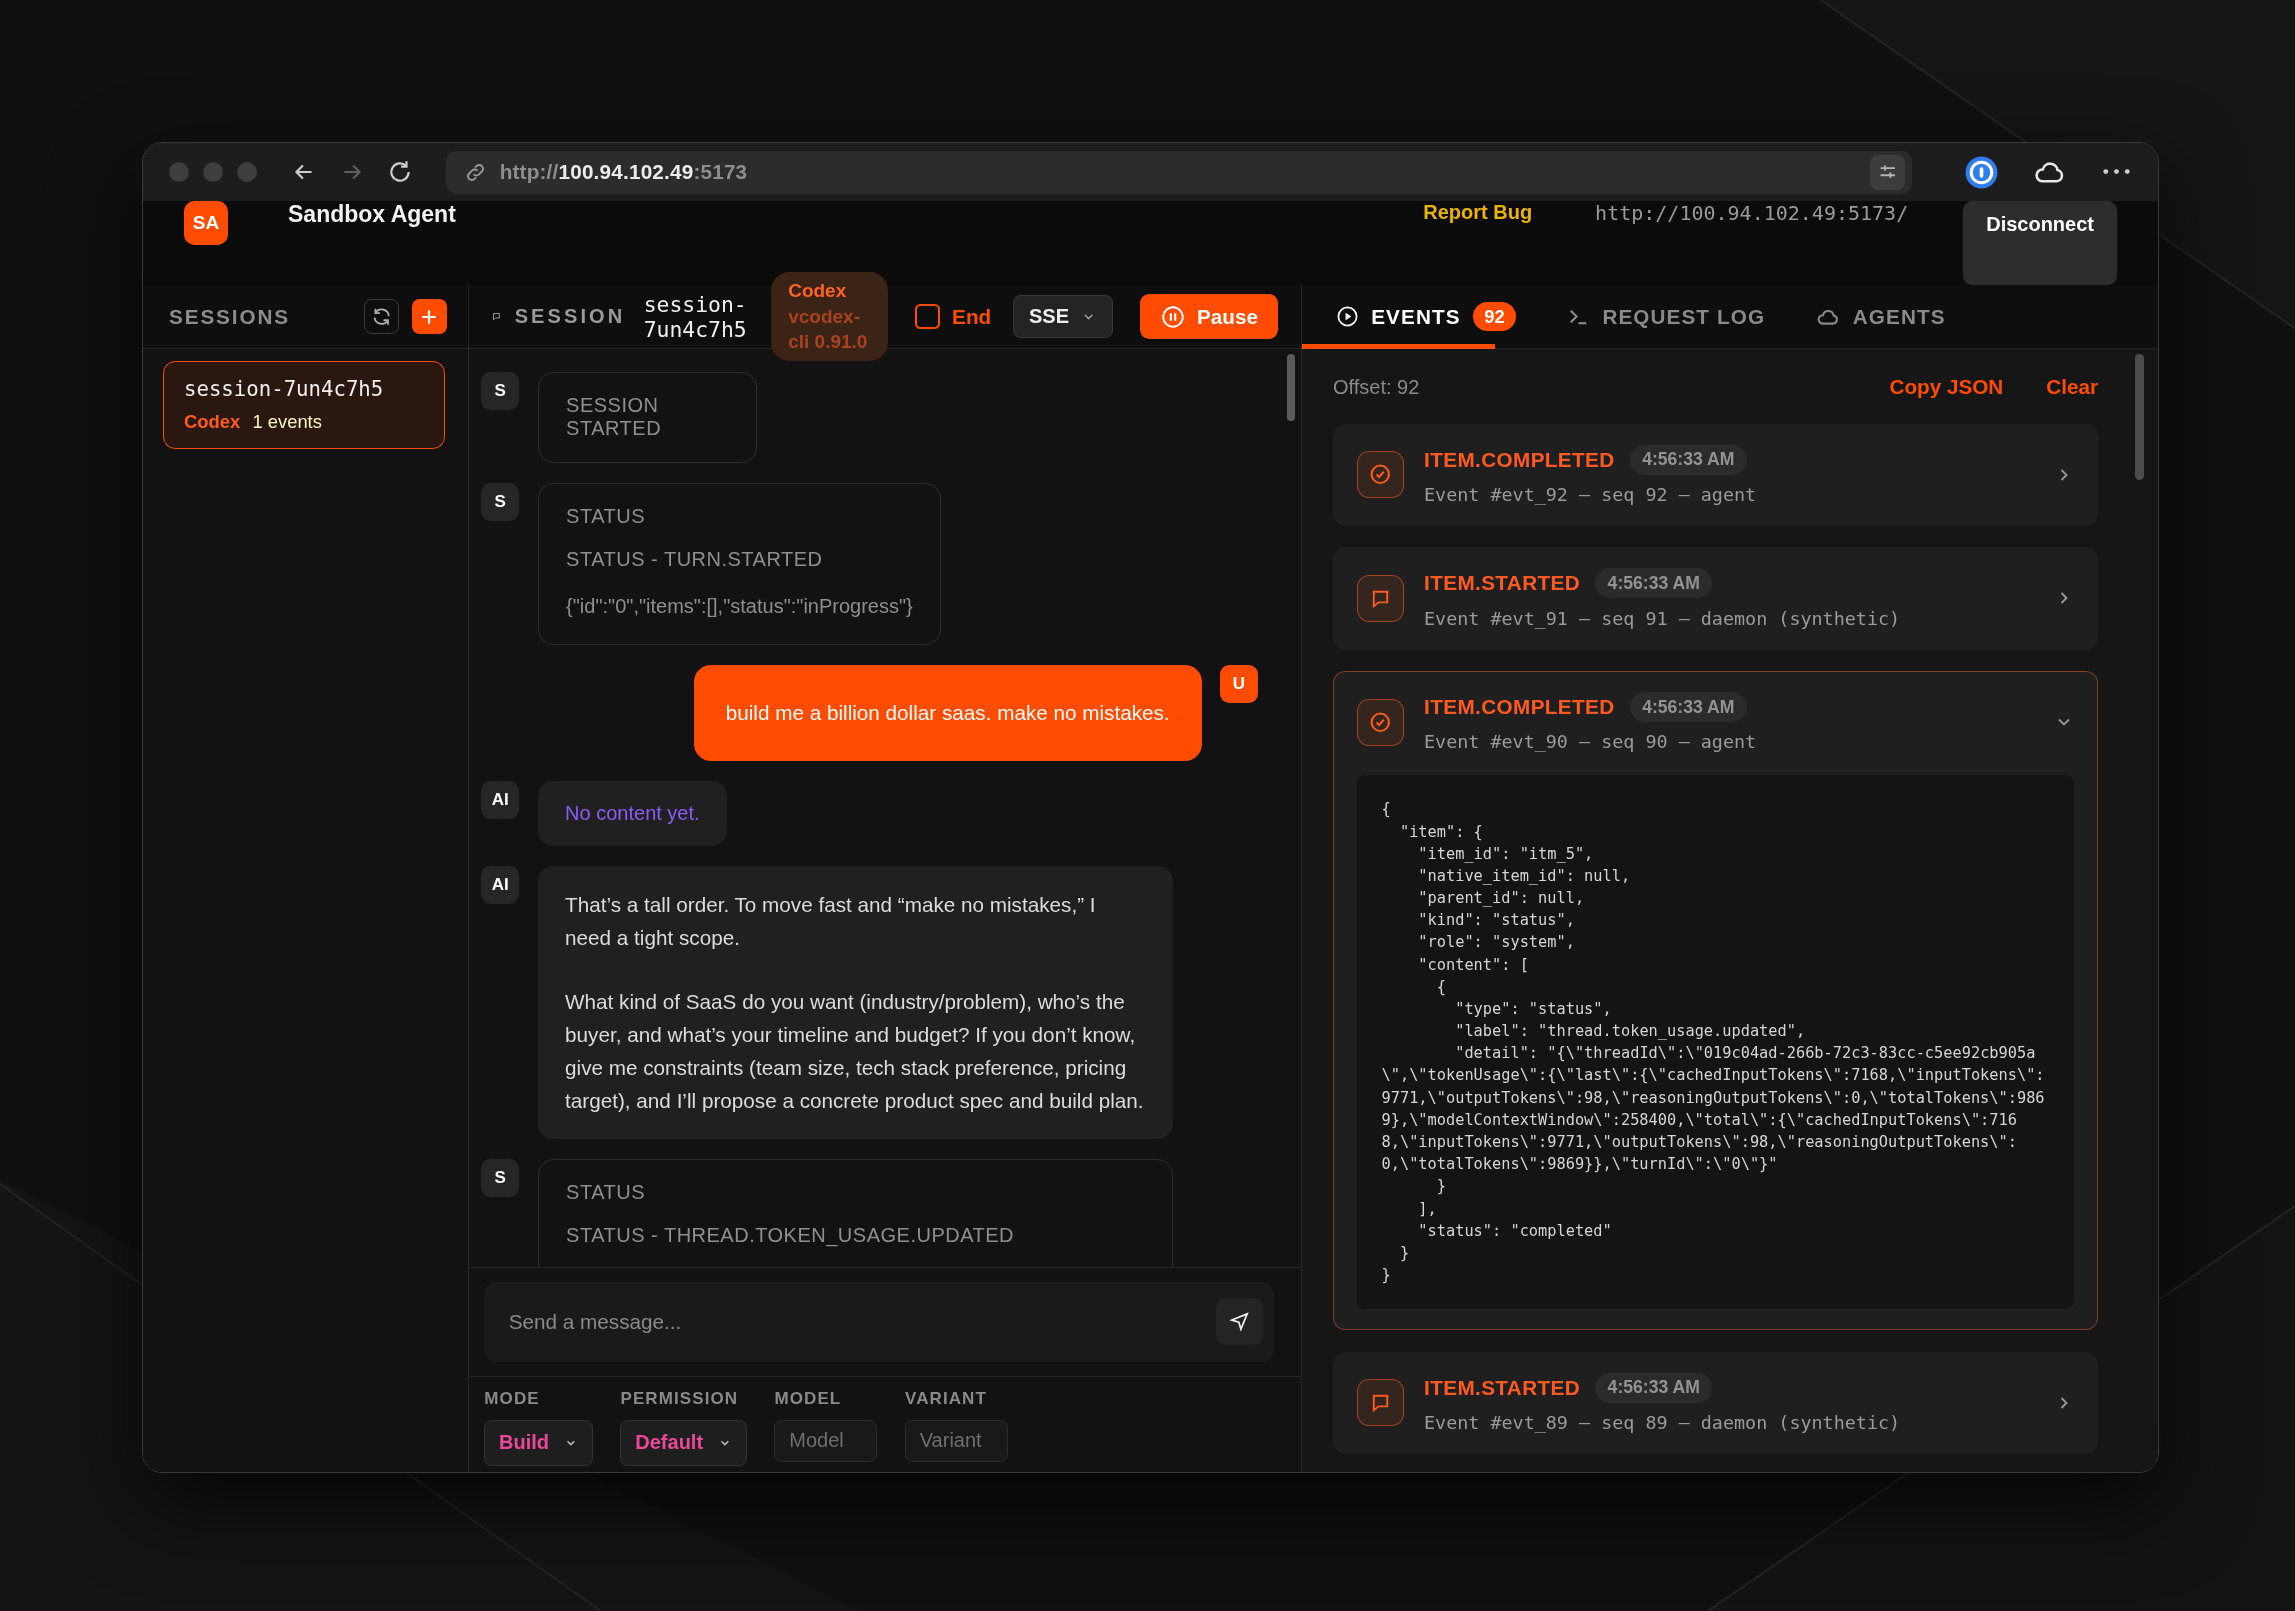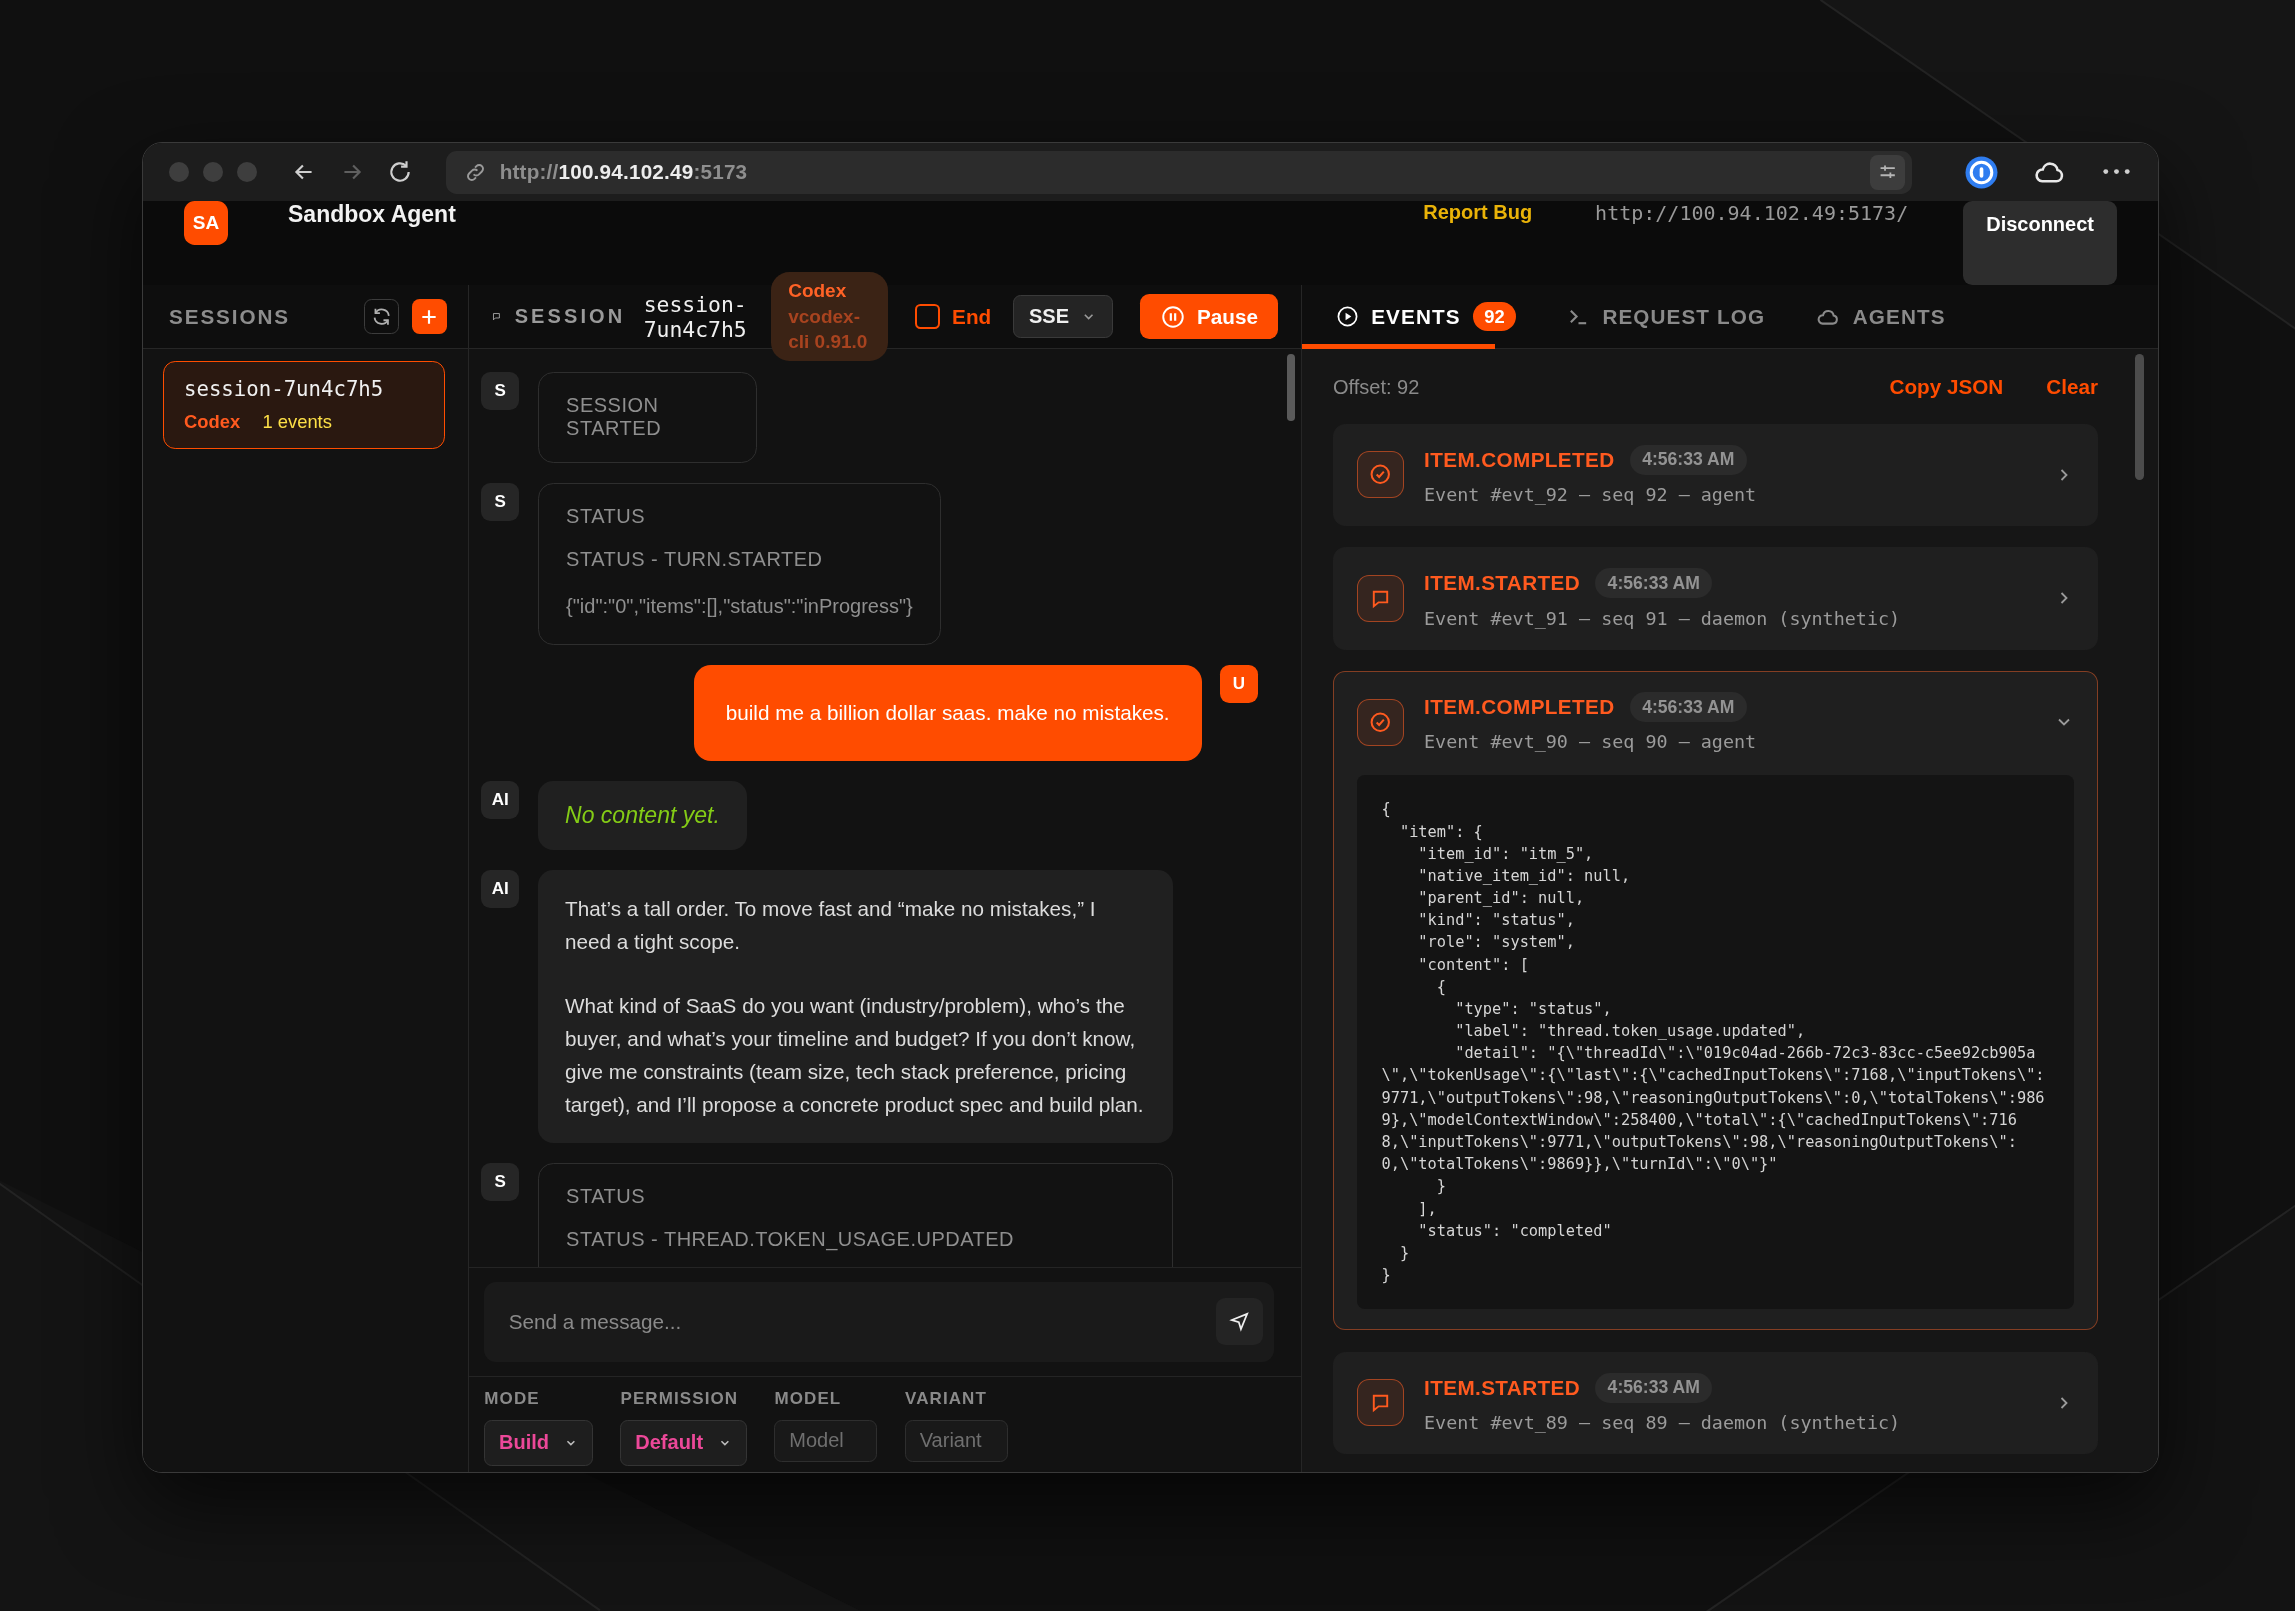--- a/index.html
+++ b/index.html
@@ -61,21 +61,21 @@
   .sidebar .strip { padding:0 21.4px 0 26px; gap:12.2px; }
   .sessions-title { font-size:20.7px; font-weight:700; color:#8d8d8d; letter-spacing:1.9px; flex:1; }
   .iconbtn { width:35px; height:35px; border-radius:7.7px; border:1.5px solid #3c3c3c;
              display:flex; align-items:center; justify-content:center; }
   .iconbtn.orange { border:none; background:#ff4c00; }
   .session-card { margin:12.2px 23px 0 20px; border:1.5px solid #ff4d00; background:#2a1810;
                   border-radius:12.2px; padding:15.3px 20px; }
   .session-card .name { font-family:"DejaVu Sans Mono", monospace; font-size:20.7px; color:#f0f0f0; }
   .session-card .row2 { margin-top:9.2px; font-size:18.4px; }
   .session-card .agent { color:#ff5a1f; font-weight:700; margin-right:12.2px; }
-  .session-card .count { color:#fde047;margin-left:10px; }
+  .session-card .count { color:#fef9c3; }
 
   
   .main { width:833px; flex:0 0 833px; background:#121212; border-right:0.8px solid #262626;
           display:flex; flex-direction:column; }
   .main .strip { padding:0 23px 0 23px; gap:13.8px; }
   .sess-label { font-size:20px; color:#9a9a9a; letter-spacing:3.1px; font-weight:600; }
   .sess-name { font-family:"DejaVu Sans Mono", monospace; font-size:21.4px; color:#efefef; margin-left:4.6px; }
   .codex-pill { background:#3b2315; border-radius:18.4px; padding:6.1px 17px; max-width:197px;
                 font-size:19px; line-height:1.35; margin-left:10.7px; }
   .codex-pill .b1 { color:#ff6226; font-weight:700; }
@@ -100,21 +100,21 @@
   .bubble.outline { border:0.8px solid #2e2e2e; }
   .bubble.fill { background:#202020; }
   .bubble.orange { background:#ff4c00; color:#fff; font-size:20.7px; padding:36px 32px; border-radius:17px; }
   .bubble .lbl { color:#8f8f8f; font-size:20px; letter-spacing:0.5px; }
   .bubble .lbl + .lbl, .bubble .jsontext { margin-top:20px; }
   .bubble .jsontext { color:#8f8f8f; font-size:20px; line-height:1.55; overflow-wrap:anywhere;
                       word-break:break-all; width:582px; }
   .bubble.tall { min-height:83px; width:219px; }
   .aitext { color:#dcdcdc; font-size:20.7px; line-height:1.6; }
   .aitext p + p { margin-top:31px; }
-  .graytext { color:#84cc16; font-size:23px;font-style:italic; }
+  .graytext { color:#8b5cf6; font-size:20px; }
   .chat-thumb { position:absolute; right:6.1px; top:4.6px; width:7.7px; height:67px; border-radius:3.8px;
                 background:#5a5a5a; }
 
   
   .composer { height:109px; flex:0 0 109px; border-top:0.8px solid #242424; padding:13.8px 27.5px 0 15.3px;
               position:relative; }
   .composer .box { height:80px; background:#1a1a1a; border-radius:12.2px; display:flex;
                    align-items:center; padding:0 10.7px 0 24.5px;gap:32px; }
   .composer input { flex:1; background:transparent; border:none; outline:none; color:#e8e8e8;
                     font-size:20.7px; font-family:"Liberation Sans", sans-serif; }

